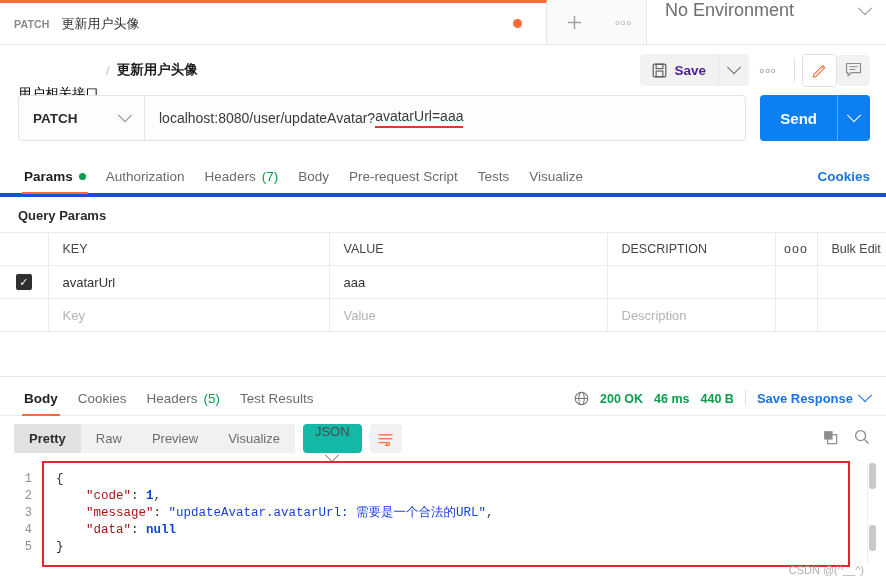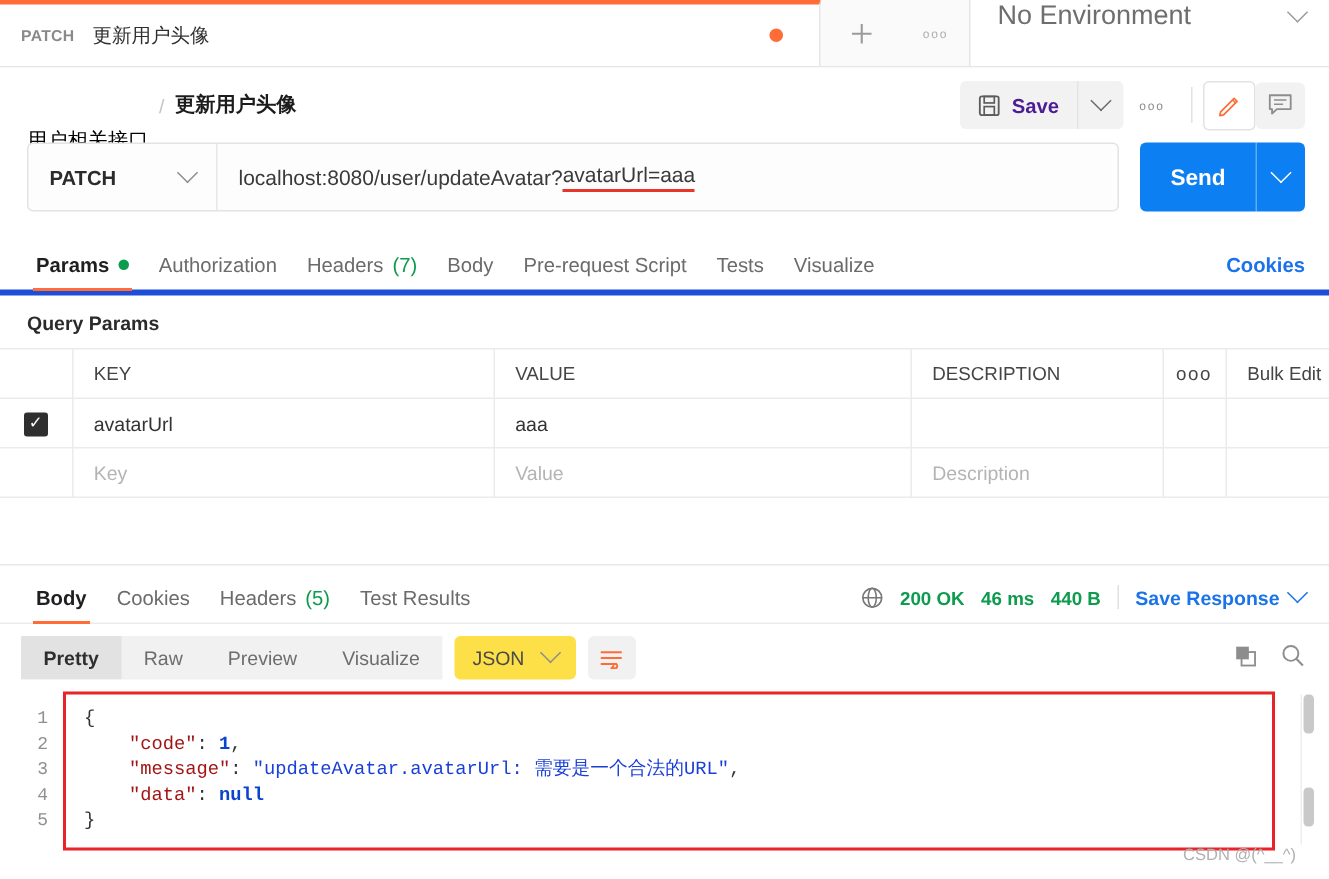--- a/index.html
+++ b/index.html
@@ -306,24 +306,24 @@
     height: 29px;
   }
   .seg .s {
     display: flex; align-items: center;
     padding: 0 15px;
     font-size: 13px; color: #6d6d6d;
   }
   .seg .s.active { background: #e2e2e2; color: #2e2e2e; font-weight: 600; }
   .fmt-select {
     display: flex; align-items: center; gap: 12px;
-    background: #fde047; border-radius: 4px;
+    background: #14b8a6; border-radius: 4px;
     height: 29px; padding: 0 12px;
     margin-left: 6px;
-    font-size: 13px; color: #4a4a4a;
+    font-size: 13px; color: #4a4a4a; flex-direction: column;
   }
   .wrap-btn {
     width: 32px; height: 29px;
     margin-left: 6px;
     background: #f1f1f1; border-radius: 4px;
     display: flex; align-items: center; justify-content: center;
   }
   .viewer-right { margin-left: auto; display: flex; align-items: center; gap: 16px; }
 
   

